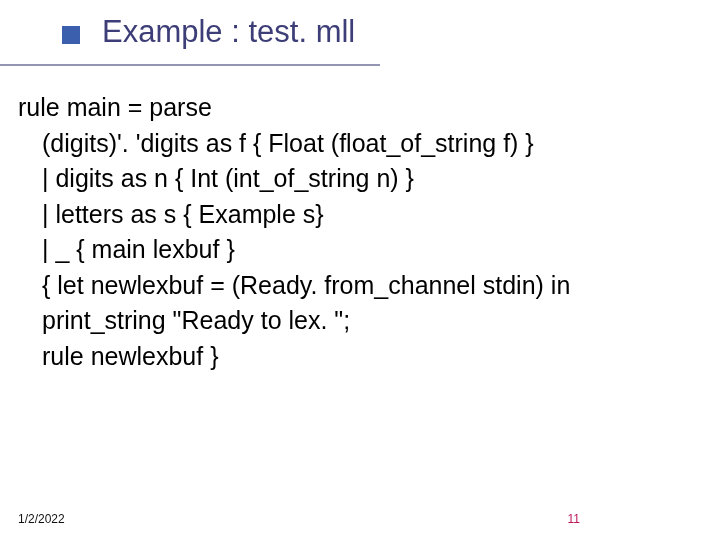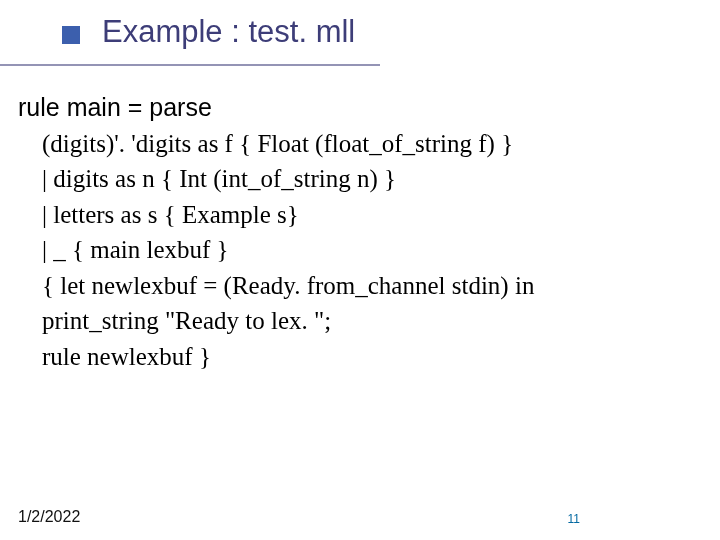--- a/index.html
+++ b/index.html
@@ -51,35 +51,34 @@
     right: 22px;
     top: 90px;
     font-size: 25px;
     line-height: 1.42;
     color: #000;
     font-family: Verdana, Arial, sans-serif;
   }
   .body .indent {
     padding-left: 24px;
     display: block;
-    font-family: Liberation Serif, serif;
   }
   .footer-date {
     position: absolute;
     left: 18px;
     bottom: 14px;
-    font-size: 16px;
+    font-size: 12px;
     color: #111;
   }
   .footer-page {
     position: absolute;
     right: 24px;
     bottom: 14px;
     font-size: 12px;
-    color: #0369a1;
+    color: #be185d;
   }
 </style>
 </head>
 <body>
 
 <div class="slide">
 
   <div class="title-area">
     <div class="bullet-square"></div>
     <div class="title-text">Example : test. mll</div>

